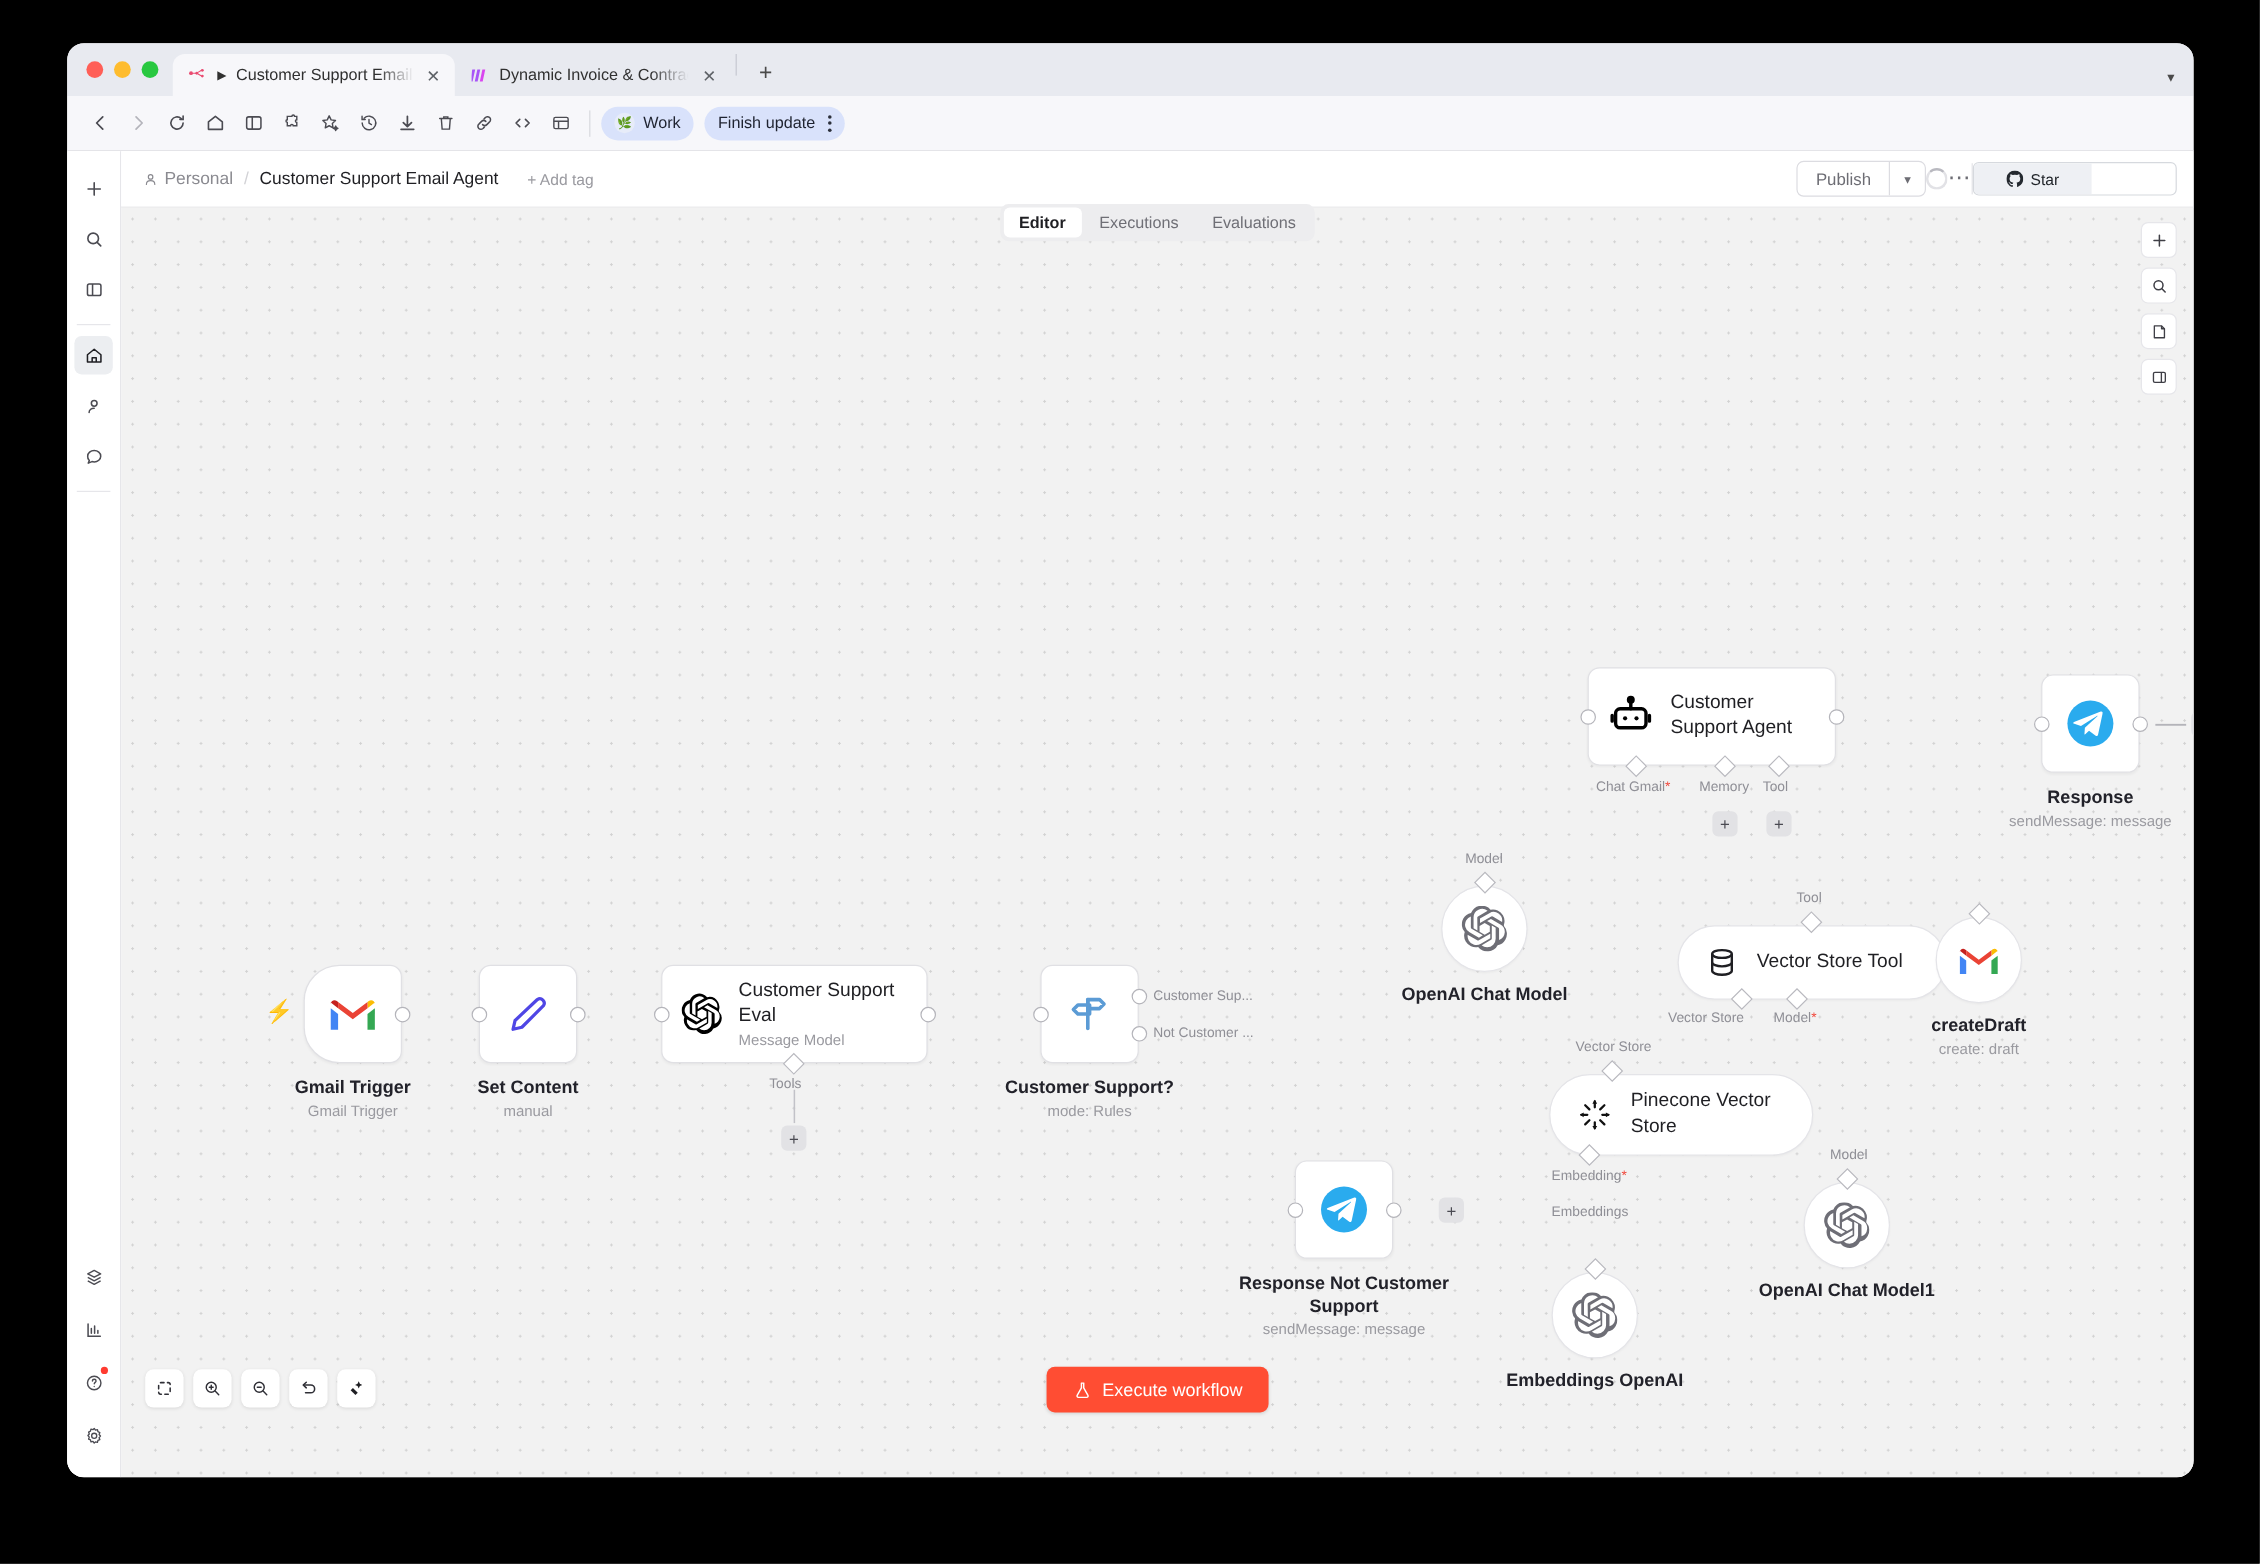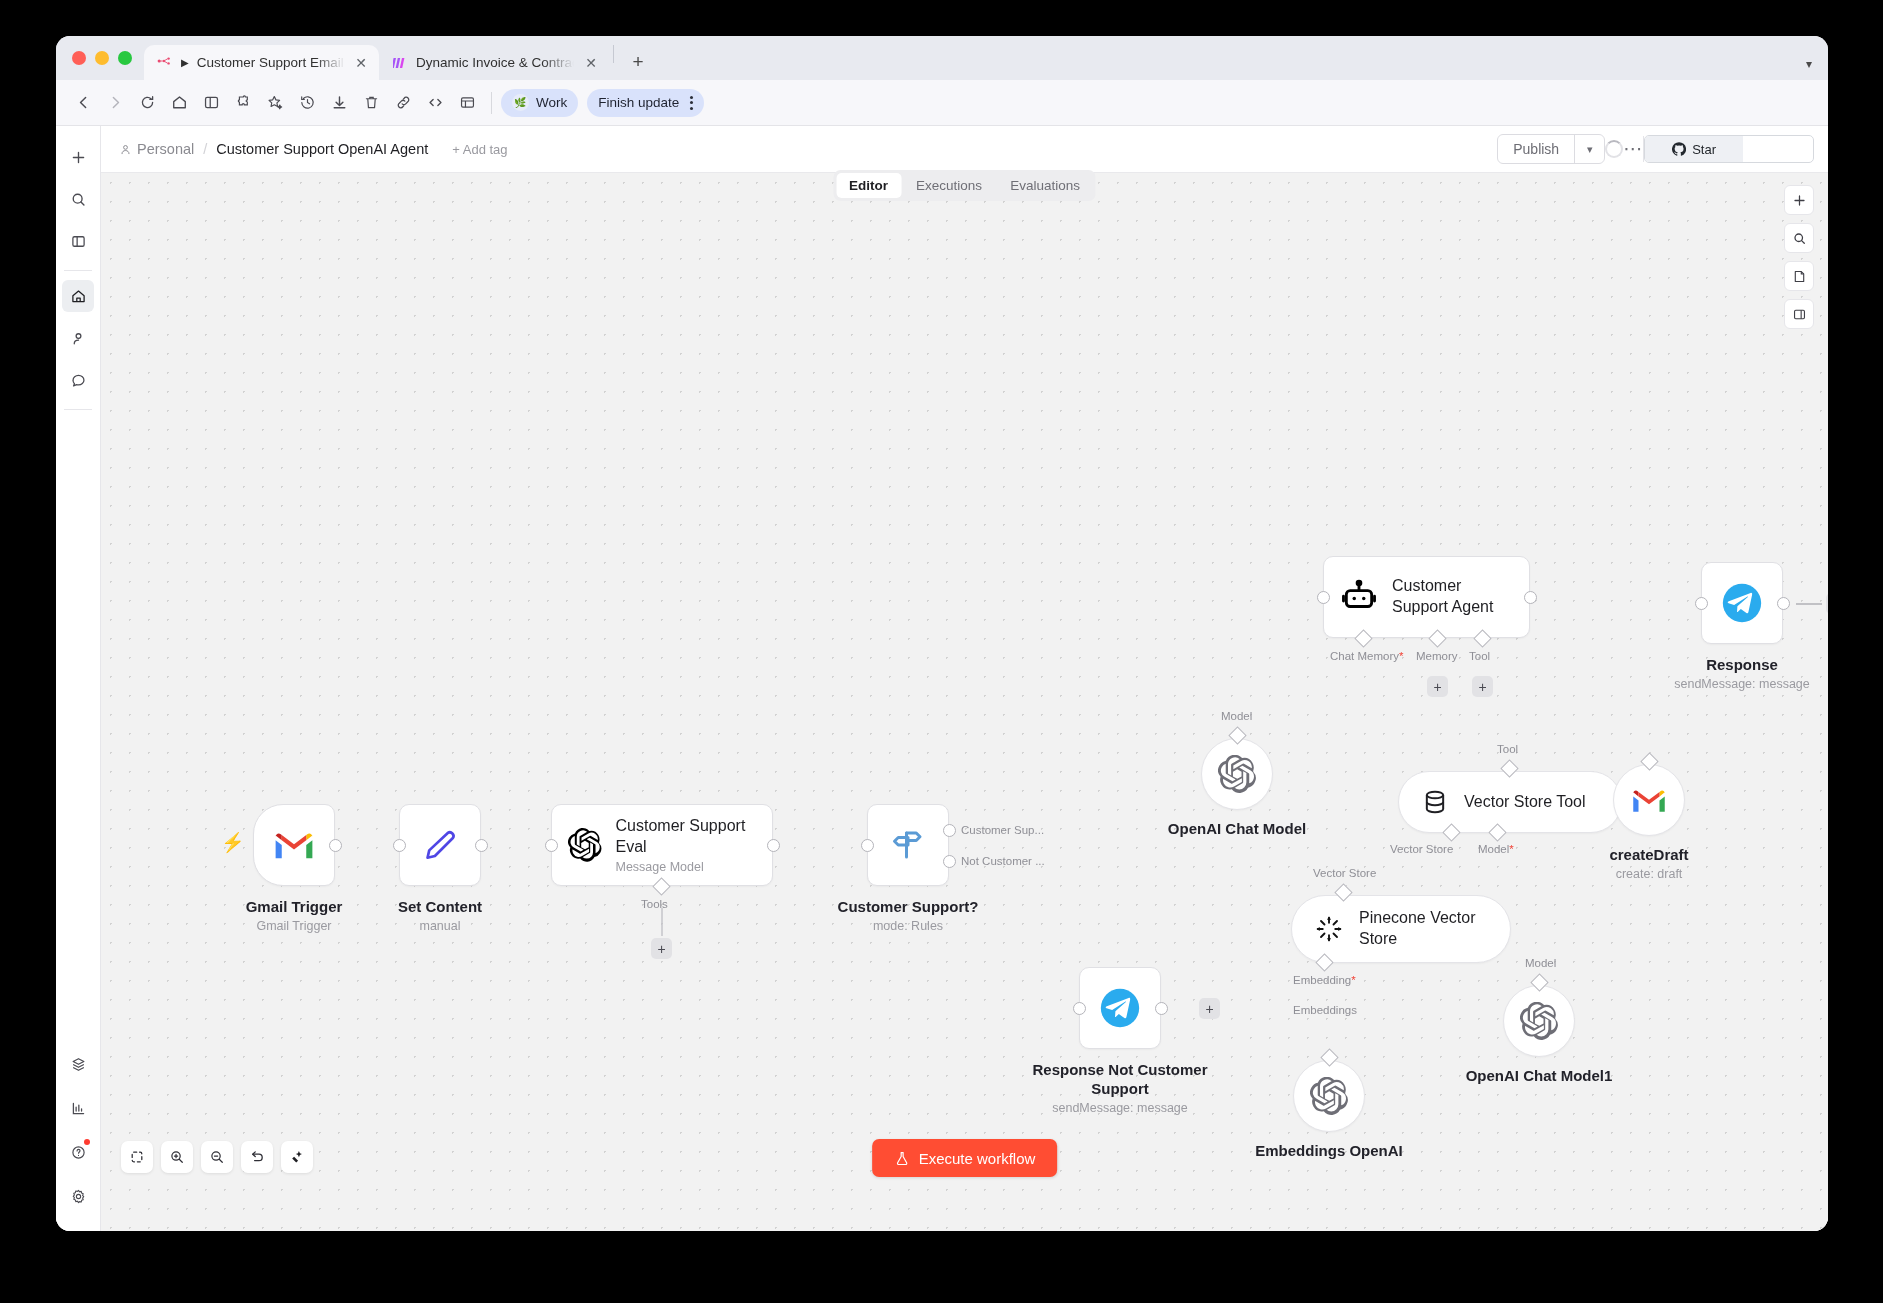--- a/index.html
+++ b/index.html
@@ -426,21 +426,21 @@
       <div class="topbar">
         <div class="crumbs">
           <span class="crumb-personal">
             <svg width="13" height="13" viewBox="0 0 20 20" fill="none" stroke="currentColor" stroke-width="1.5">
                 <circle cx="10" cy="6.8" r="2.9"></circle>
                 <path d="M4.6 16.4c0-3 2.4-4.8 5.4-4.8s5.4 1.8 5.4 4.8" stroke-linecap="round"></path>
               </svg>
             <span>Personal</span>
           </span>
           <span class="crumb-sep">/</span>
-          <span class="crumb-name">Customer Support OpenAI Agent</span>
+          <span class="crumb-name">Customer Support Email Agent</span>
           <span class="addtag">+ Add tag</span>
         </div>
 
         <div class="topright">
           <div class="publish">
             <span class="lbl">Publish</span>
             <span class="cv">▾</span>
           </div>
           <div class="spinner"></div>
           <div class="dots3">⋯</div>
@@ -576,21 +576,21 @@
               <circle cx="9" cy="13" r="1.1" fill="#000" stroke="none"></circle>
                 <circle cx="15" cy="13" r="1.1" fill="#000" stroke="none"></circle>
             </svg>
             <div class="ntitle" style="max-width:118px"><span>Customer Support Agent</span></div>
           </div>
           <span class="port" style="left:-6px; top:35px;"></span>
           <span class="port" style="left:201px; top:35px;"></span>
           <span class="diamond" style="left:34px; top:76px;"></span>
           <span class="diamond" style="left:108px; top:76px;"></span>
           <span class="diamond" style="left:153px; top:76px;"></span>
-          <span class="ptxt" style="left:7px; top:94px;"><span>Chat Memory</span><span class="req">*</span></span>
+          <span class="ptxt" style="left:7px; top:94px;"><span>Chat Gmail</span><span class="req">*</span></span>
           <span class="ptxt" style="left:93px; top:94px;">Memory</span>
           <span class="ptxt" style="left:146px; top:94px;">Tool</span>
           <div class="plusbtn" style="left:104px; top:120px;">+</div>
           <div class="plusbtn" style="left:149px; top:120px;">+</div>
         </div>
 
         <div class="node" style="left:1600px; top:389px;">
           <div class="nbox sq">
             <svg width="46" height="46" viewBox="0 0 48 48">
               <circle cx="24" cy="24" r="20" fill="#2aabee"></circle>

